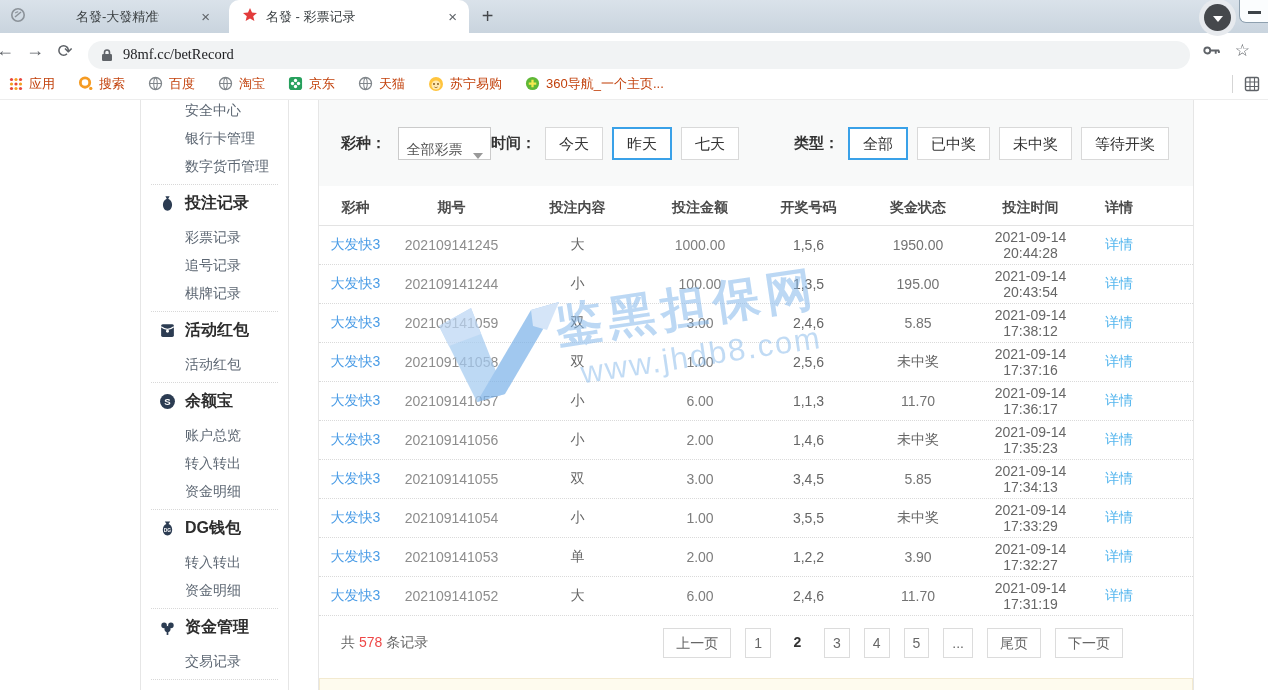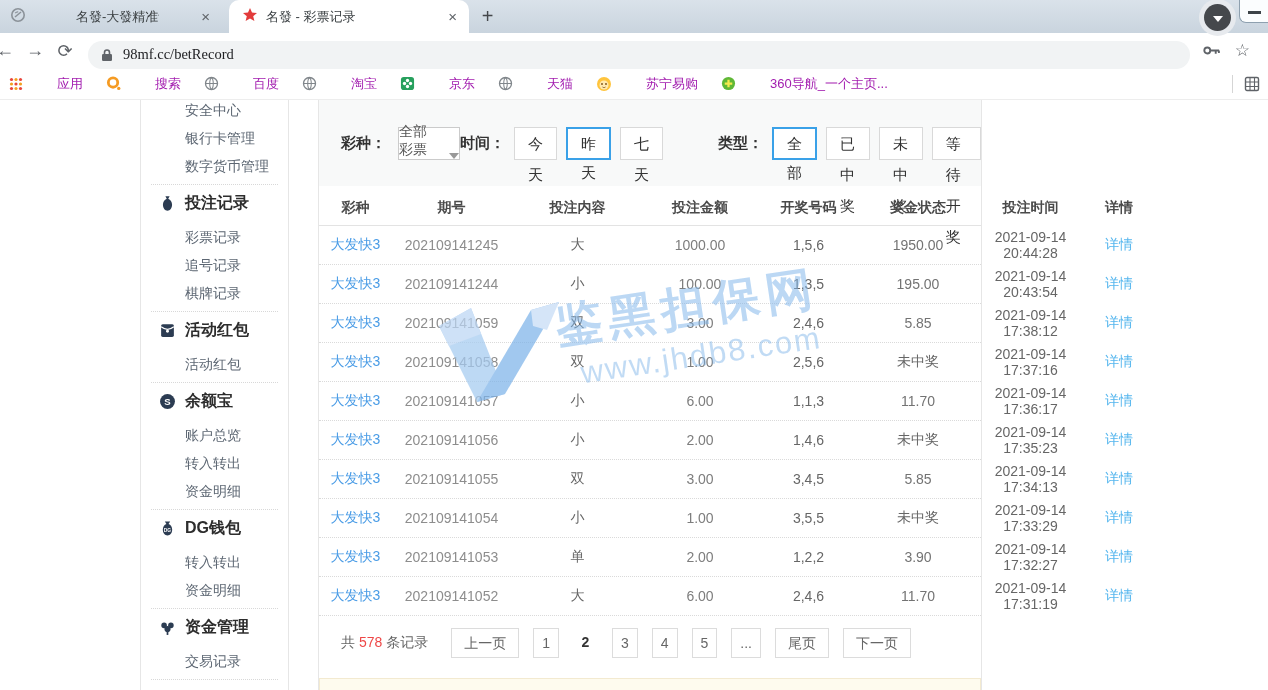--- a/index.html
+++ b/index.html
@@ -26,38 +26,38 @@
   .nav-back { margin-left:-10px; }
   .urlbar { flex:1; height:28px; background:#f1f3f4; border-radius:14px; margin:8px 12px 0 8px; display:flex; align-items:center; padding:0 13px;font-family:Liberation Serif, serif; }
   .urlbar .ic { margin-right:10px; display:flex; }
   .url-text { font-size:14.5px; color:#202124; }
   .tool-right { display:flex; align-items:center; margin-right:10px; }
   .tool-right .ic { margin-right:14px; display:flex; }
   .star-glyph { font-size:17px; color:#5f6368; margin-right:8px; }
 
   .bookmarks { height:32px; background:#fff; display:flex; align-items:center; padding-left:9px; border-bottom:1px solid #ededed; }
   .bm-list { display:flex; align-items:center; }
-  .bm-item { display:flex; align-items:center; margin-right:23px; font-size:13px; color:#a21caf; cursor:pointer;gap:28px; }
+  .bm-item { display:flex; align-items:center; margin-right:23px; font-size:13px; color:#c2410c; cursor:pointer; }
   .bm-item .ic { margin-right:6px; display:flex; }
   .bm-right { margin-left:auto; display:flex; align-items:center; }
   .bm-sep { width:1px; height:18px; background:#d5d5d5; margin-right:11px; }
   .bm-grid { margin-right:8px; display:flex; }
 
   
   .page { position:relative; height:590px; background:#fff; overflow:hidden; }
 
   .sidebar { position:absolute; left:140px; top:0; bottom:0; width:149px; background:#fff;
              border-left:1px solid #e6e6e6; border-right:1px solid #e6e6e6; overflow:hidden; }
   .side-sub { height:28px; line-height:28px; padding-left:44px; font-size:14px; color:#5d6773; cursor:pointer; }
   [data-name="sidebar-nav"] > .side-sub:first-child { margin-top:-4px; }
   .side-title { display:flex; align-items:center; height:28px; margin:4px 0 6px 18px; font-size:16px; font-weight:bold; color:#2d2d2d; cursor:pointer; }
   .side-title .ic { margin-right:9px; display:flex; }
   .side-div { border-top:1px dotted #d8d8d8; margin:4px 10px; }
 
-  .main { position:absolute; left:318px; top:0; bottom:0; width:664px; background:#fff;
+  .main { position:absolute; left:318px; top:0; bottom:0; width:876px; background:#fff;
           border-left:1px solid #e6e6e6; border-right:1px solid #e6e6e6; }
 
   .filters { height:86px; background:#f8f9f9; display:flex; align-items:center; padding-left:22px; }
   .f-label { font-size:15px; font-weight:bold; color:#333; white-space:nowrap; }
   .f-select { width:93px; height:33px; border:1px solid #cbcbcb; background:#fff; display:flex; align-items:flex-end; justify-content:center; font-size:14px; color:#555; margin-left:12px; cursor:pointer; }
   .f-caret { width:0; height:0; border-left:5px solid transparent; border-right:5px solid transparent; border-top:6px solid #999; margin-left:10px; }
   .f-group { display:flex; align-items:center; }
   .f-btn { height:33px; line-height:31px; padding:0 13px; border:1px solid #d9d9d9; background:#fff; font-size:15px; color:#333; margin-left:9px; cursor:pointer; }
   .f-btn.sel { border:2px solid #3aa1e8; line-height:29px; }
   .gap-time { }

